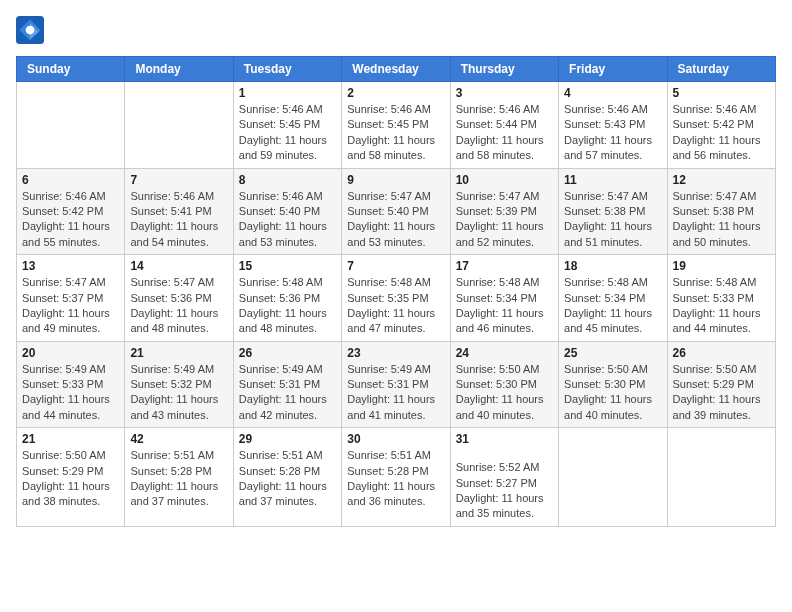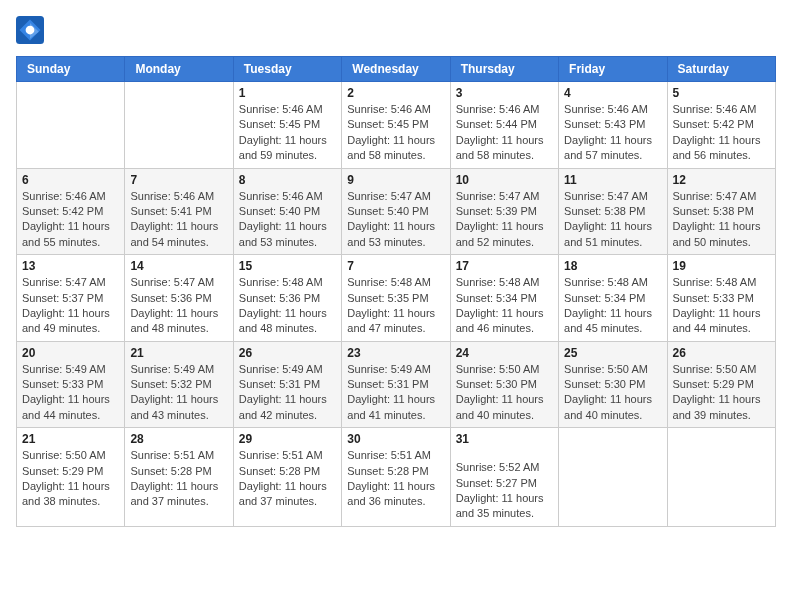--- a/index.html
+++ b/index.html
@@ -292,21 +292,21 @@
         </td>
       </tr>
       <tr>
         <td>
           <span class="day-num">21</span>
           <div class="day-detail" style="white-space: pre-line;">Sunrise: 5:50 AM
 Sunset: 5:29 PM
 Daylight: 11 hours and 38 minutes.</div>
         </td>
         <td>
-          <span class="day-num">28</span>
+          <span class="day-num">42</span>
           <div class="day-detail" style="white-space: pre-line;">Sunrise: 5:51 AM
 Sunset: 5:28 PM
 Daylight: 11 hours and 37 minutes.</div>
         </td>
         <td>
           <span class="day-num">29</span>
           <div class="day-detail" style="white-space: pre-line;">Sunrise: 5:51 AM
 Sunset: 5:28 PM
 Daylight: 11 hours and 37 minutes.</div>
         </td>

